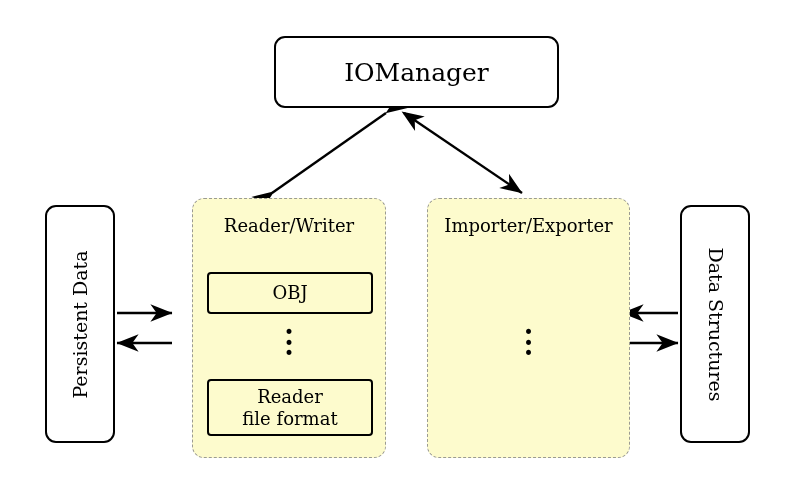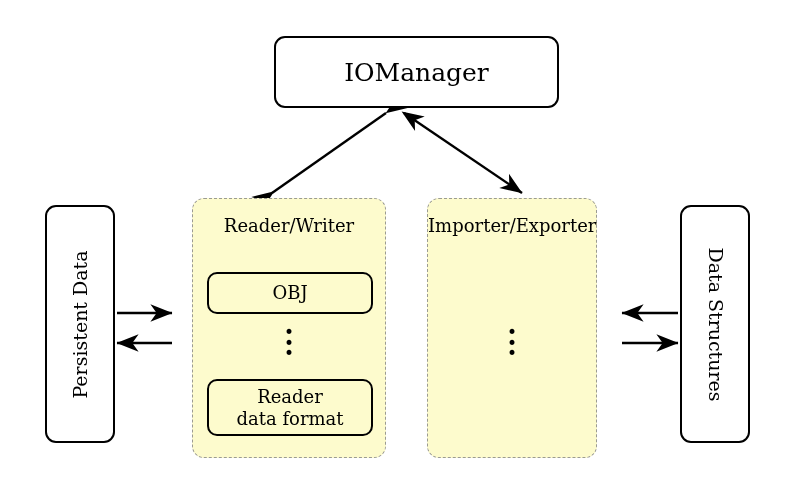--- a/index.html
+++ b/index.html
@@ -61,38 +61,38 @@
   
   .group {
     position: absolute;
     box-sizing: border-box;
     border: 1.6px dashed #9b9b93;
     border-radius: 12px;
     background: #fdfbcd;
     z-index: 2;
   }
   #group-reader-writer      { left: 172px; top: 198px; width: 194px; height: 260px; margin-left: 20px; }
-  #group-importer-exporter  { left: 427px; top: 198px; width: 170px; height: 260px; }
+  #group-importer-exporter  { left: 427px; top: 198px; width: 203px; height: 260px; }
   .group-title {
     position: absolute;
     left: 0;
     right: 0;
     top: 16px;
     text-align: center;
     font-size: 18px;
     color: #000000;
     white-space: nowrap;
   }
 
   
   .item {
     position: absolute;
     box-sizing: border-box;
     border: 2.6px solid #000000;
-    border-radius: 10px;
+    border-radius: 4px;
     background: #fdfbcd;
     display: flex;
     align-items: center;
     justify-content: center;
     text-align: center;
     font-size: 18px;
     line-height: 1.22;
     color: #000000;
   }
   .item.one-line { left: 14px; width: 166px; height: 42px; top: 73px; }
@@ -161,21 +161,21 @@
 
     <div class="ellipsis">
       <span>•</span>
         <span>•</span>
         <span>•</span>
     </div>
 
     <div class="item two-line">
       <span>
         <span>Reader</span><br>
-        <span>data format</span>
+        <span>file format</span>
       </span>
     </div>
   </div>
 
   <div class="group" id="group-importer-exporter">
     <div class="group-title">Importer/Exporter</div>
 
 
     <div class="ellipsis">
       <span>•</span>

